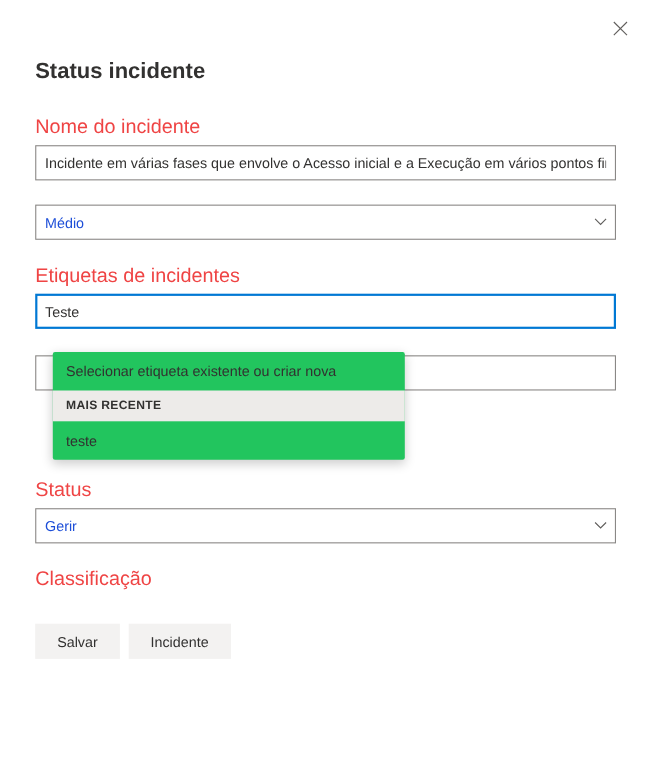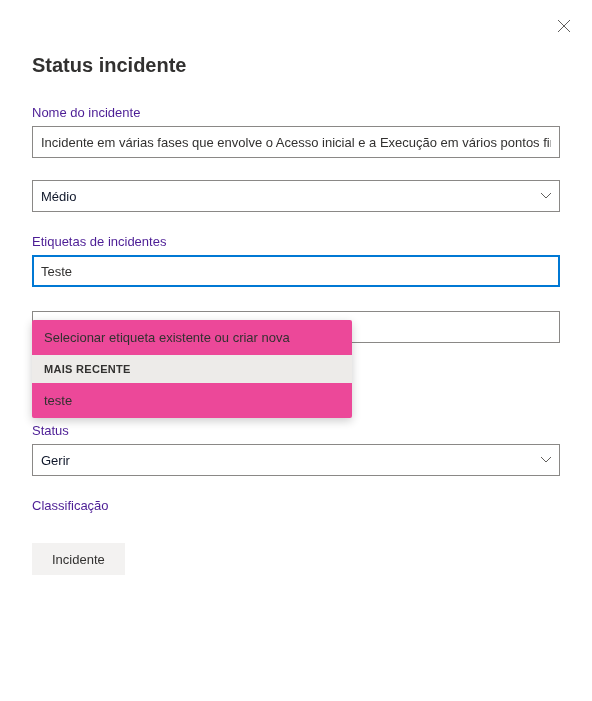--- a/index.html
+++ b/index.html
@@ -36,22 +36,22 @@
       font-size: 20px;
       font-weight: 600;
       margin-top: 36px;
       margin-bottom: 28px;
       color: #323130;
     }
     .field-group {
       margin-bottom: 22px;
     }
     .field-label {
-      font-size: 13px;
-      color: #4c1d95;
+      font-size: 18px;
+      color: #ef4444;
       margin-bottom: 6px;
       display: block;
     }
     .text-input {
       width: 100%;
       height: 32px;
       border: 1px solid #8a8886;
       padding: 0 8px;
       font-size: 13px;
       font-family: inherit;
@@ -66,21 +66,21 @@
       position: relative;
       width: 100%;
     }
     .select-input {
       width: 100%;
       height: 32px;
       border: 1px solid #8a8886;
       padding: 0 30px 0 8px;
       font-size: 13px;
       font-family: inherit;
-      color: #0f172a;
+      color: #1d4ed8;
       background: #ffffff;
       cursor: pointer;
       display: flex;
       align-items: center;
     }
     .chevron {
       position: absolute;
       right: 8px;
       top: 50%;
       transform: translateY(-50%);
@@ -91,23 +91,23 @@
       align-items: center;
       justify-content: center;
       color: #605e5c;
     }
     .chevron svg {
       width: 12px;
       height: 8px;
     }
     .dropdown {
       position: absolute;
-      left: 32px;
+      left: 48px;
       width: 320px;
-      background: #ec4899;
+      background: #22c55e;
       box-shadow: 0 3px 10px rgba(0,0,0,0.2);
       z-index: 100;
       border-radius: 2px;
     }
     .dropdown-header {
       padding: 10px 12px;
       font-size: 13px;
       color: #323130;
     }
     .dropdown-section {
@@ -208,14 +208,15 @@
       </svg>
     </span>
   </div>
 </div>
 
 <div class="field-group">
   <label class="field-label">Classificação</label>
 </div>
 
 <div class="button-row">
+  <button class="btn">Salvar</button>
   <button class="btn">Incidente</button>
 </div>
 
 </body></html>

